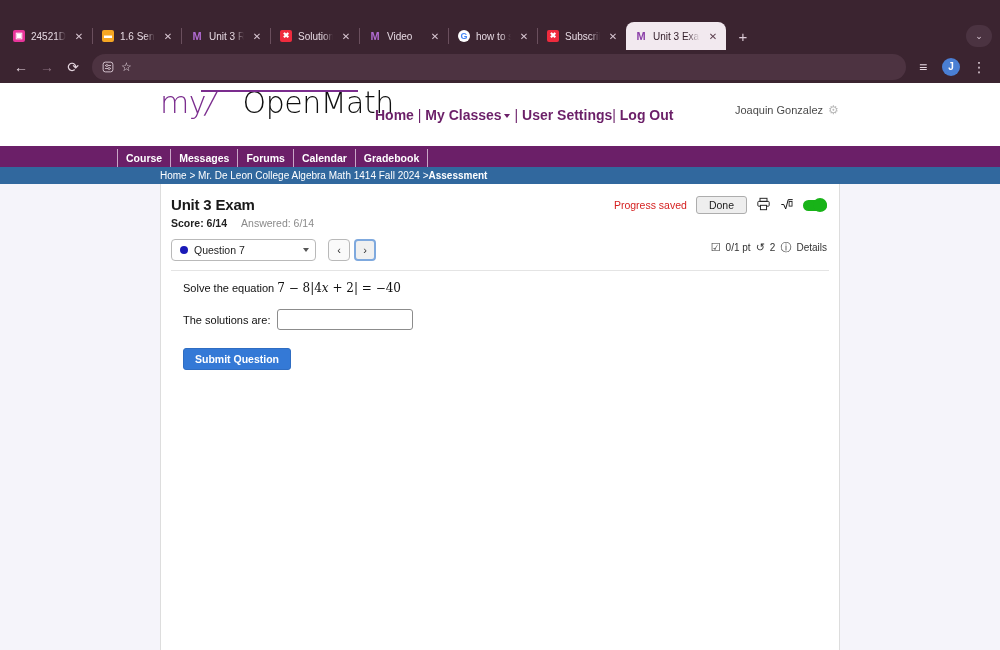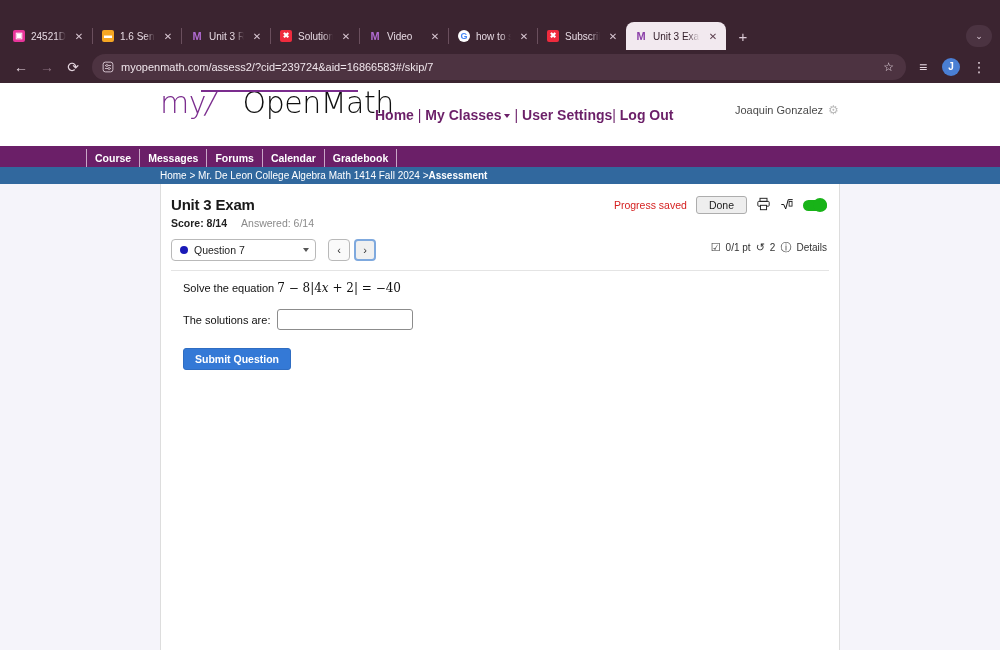--- a/index.html
+++ b/index.html
@@ -193,21 +193,21 @@
   .gear {
     width: 12px; height: 12px;
     color: #b9b9b9; font-size: 12px; line-height: 1;
   }
 
   .navtabs {
     background: #6b1f68;
     height: 18px;
     display: flex;
     align-items: stretch;
-    padding-left: 86px;
+    padding-left: 117px;
   }
   .navtabs .nt {
     color: #ffffff;
     font-size: 10.5px;
     font-weight: bold;
     padding: 0 8px;
     display: flex; align-items: center;
     border-right: 1px solid #c9a6c7;
   }
   .navtabs .nt:first-child { border-left: 1px solid #c9a6c7; }
@@ -441,21 +441,20 @@
       <div class="omnibox">
         <span style="flex:0 0 auto;display:flex;align-items:center">
           <svg width="12" height="12" viewBox="0 0 16 16">
             <rect x="1.5" y="1.5" width="13" height="13" rx="3" fill="none" stroke="#e0d0da" stroke-width="1.2"></rect>
             <line x1="4" y1="6" x2="12" y2="6" stroke="#e0d0da" stroke-width="1.1"></line>
             <line x1="4" y1="10" x2="12" y2="10" stroke="#e0d0da" stroke-width="1.1"></line>
             <circle cx="6.5" cy="6" r="1.4" fill="#4d3341" stroke="#e0d0da" stroke-width="1"></circle>
             <circle cx="9.5" cy="10" r="1.4" fill="#4d3341" stroke="#e0d0da" stroke-width="1"></circle>
           </svg>
         </span>
-        <span class="url">myopenmath.com/assess2/?cid=239724&amp;aid=16866583#/skip/7</span>
         <span class="star">☆</span>
       </div>
 
       <div class="nav-right">
         <div class="nav-btn">≡</div>
         <div class="nav-btn">
           <span class="avatar-j">J</span>
         </div>
         <div class="nav-btn">⋮</div>
       </div>
@@ -496,21 +495,21 @@
     <div class="breadcrumb">
       <span>Home &gt; Mr. De Leon College Algebra Math 1414 Fall 2024 &gt; </span>
         <b>Assessment</b>
     </div>
 
     <div class="content-panel">
 
       <div class="exam-head">
         <div class="exam-title">Unit 3 Exam</div>
         <div class="exam-meta">
-          <span class="score">Score: 8/14</span>
+          <span class="score">Score: 6/14</span>
           <span class="answered">Answered: 6/14</span>
         </div>
 
         <div class="head-right">
           <span class="progress-saved">Progress saved</span>
           <span class="done-btn">Done</span>
           <span class="printer">
             <svg width="15" height="14" viewBox="0 0 16 16">
               <rect x="4" y="1.5" width="8" height="3.5" fill="none" stroke="#222" stroke-width="1.1"></rect>
               <rect x="1.5" y="5" width="13" height="5.5" rx="1" fill="none" stroke="#222" stroke-width="1.1"></rect>

